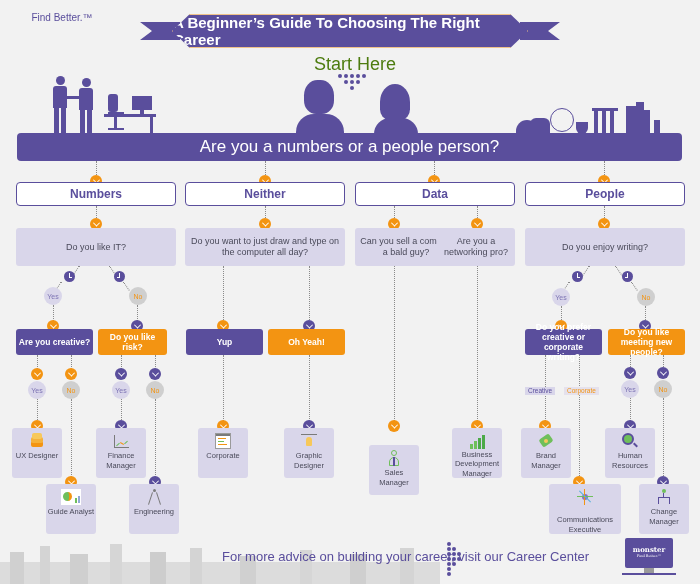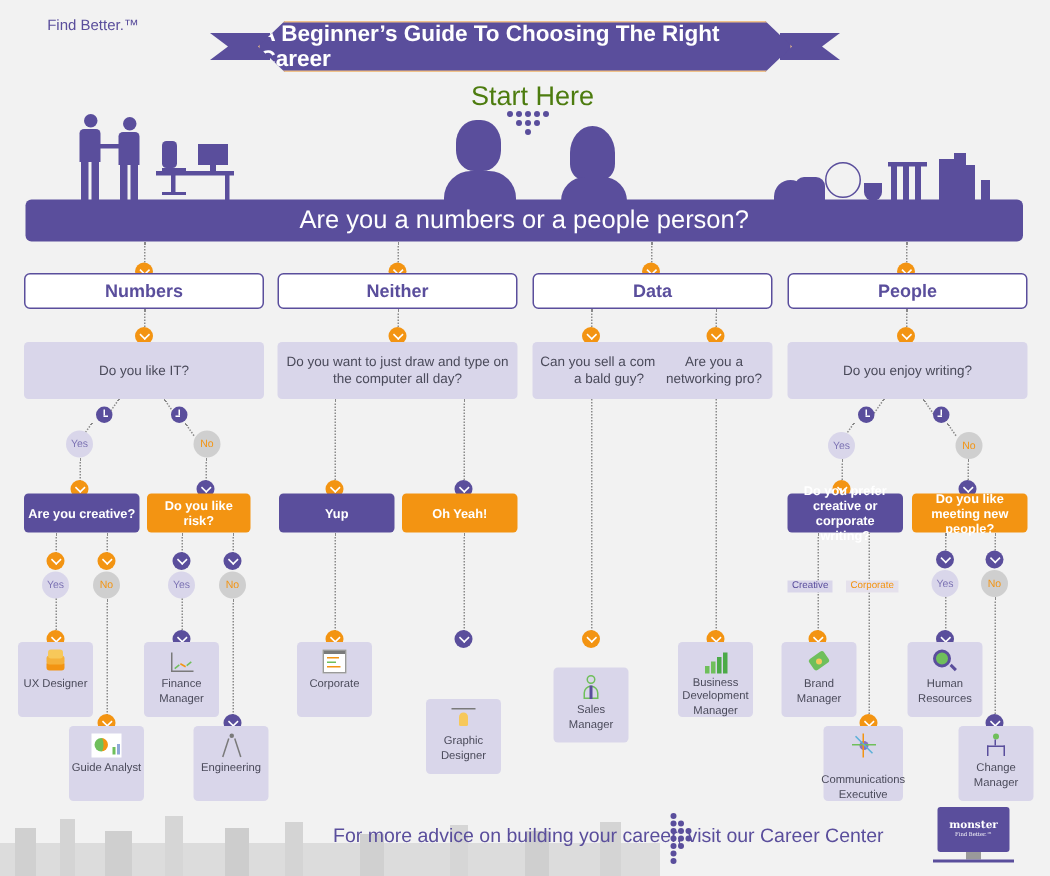--- a/index.html
+++ b/index.html
@@ -305,21 +305,21 @@
 </div>
 <div class="career" style="left:198px;top:428px;">
   <div class="ico" style="background:#fff;border:1px solid #9a9a9a;">
     <div class="abs" style="left:0;top:0;width:14px;height:2px;background:#7a7a7a;"></div>
     <div class="abs" style="left:2px;top:4px;width:8px;height:1px;background:#f39412;"></div>
     <div class="abs" style="left:2px;top:7px;width:6px;height:1px;background:#6fbf5b;"></div>
     <div class="abs" style="left:2px;top:10px;width:9px;height:1px;background:#f39412;"></div>
   </div>
   <span>Corporate</span>
 </div>
-<div class="career" style="left:284px;top:428px;margin-top:38px;">
+<div class="career" style="left:284px;top:428px;">
   <div class="ico">
     <div class="abs" style="left:5px;top:4px;width:6px;height:9px;border-radius:3px 3px 1px 1px;background:#f7c85a;"></div>
     <div class="abs" style="left:0;top:1px;width:16px;height:1px;background:#7a7a7a;"></div>
   </div>
   <span>Graphic Designer</span>
 </div>
 <div class="career" style="left:369px;top:445px;">
   <div class="ico">
     <div class="abs" style="left:5px;top:0;width:6px;height:6px;border-radius:50%;border:1px solid #6fbf5b;"></div>
     <div class="abs" style="left:3px;top:7px;width:10px;height:9px;border-radius:5px 5px 0 0;border:1px solid #6fbf5b;"></div>
@@ -336,21 +336,21 @@
   </div>
   <span>Business Development Manager</span>
 </div>
 <div class="career" style="left:521px;top:428px;">
   <div class="ico">
     <div class="abs" style="left:2px;top:3px;width:12px;height:9px;background:#6fbf5b;transform:rotate(-35deg);border-radius:2px;"></div>
     <div class="abs" style="left:6px;top:6px;width:4px;height:4px;background:#f7c85a;border-radius:50%;"></div>
   </div>
   <span>Brand Manager</span>
 </div>
-<div class="career" style="left:549px;top:484px;width:53px;gap:12px;">
+<div class="career" style="left:549px;top:484px;width:72px;gap:12px;">
   <div class="ico">
     <div class="abs" style="left:5px;top:5px;width:6px;height:6px;border-radius:50%;background:#8a6fc0;"></div>
     <div class="abs" style="left:0;top:7px;width:16px;height:1px;background:#6fbf5b;"></div>
     <div class="abs" style="left:7px;top:0;width:1px;height:16px;background:#f39412;"></div>
     <div class="abs" style="left:0;top:7px;width:16px;height:1px;background:#5ab0d8;transform:rotate(45deg);"></div>
   </div>
   <span>Communications Executive</span>
 </div>
 <div class="career" style="left:605px;top:428px;">
   <div class="ico">

